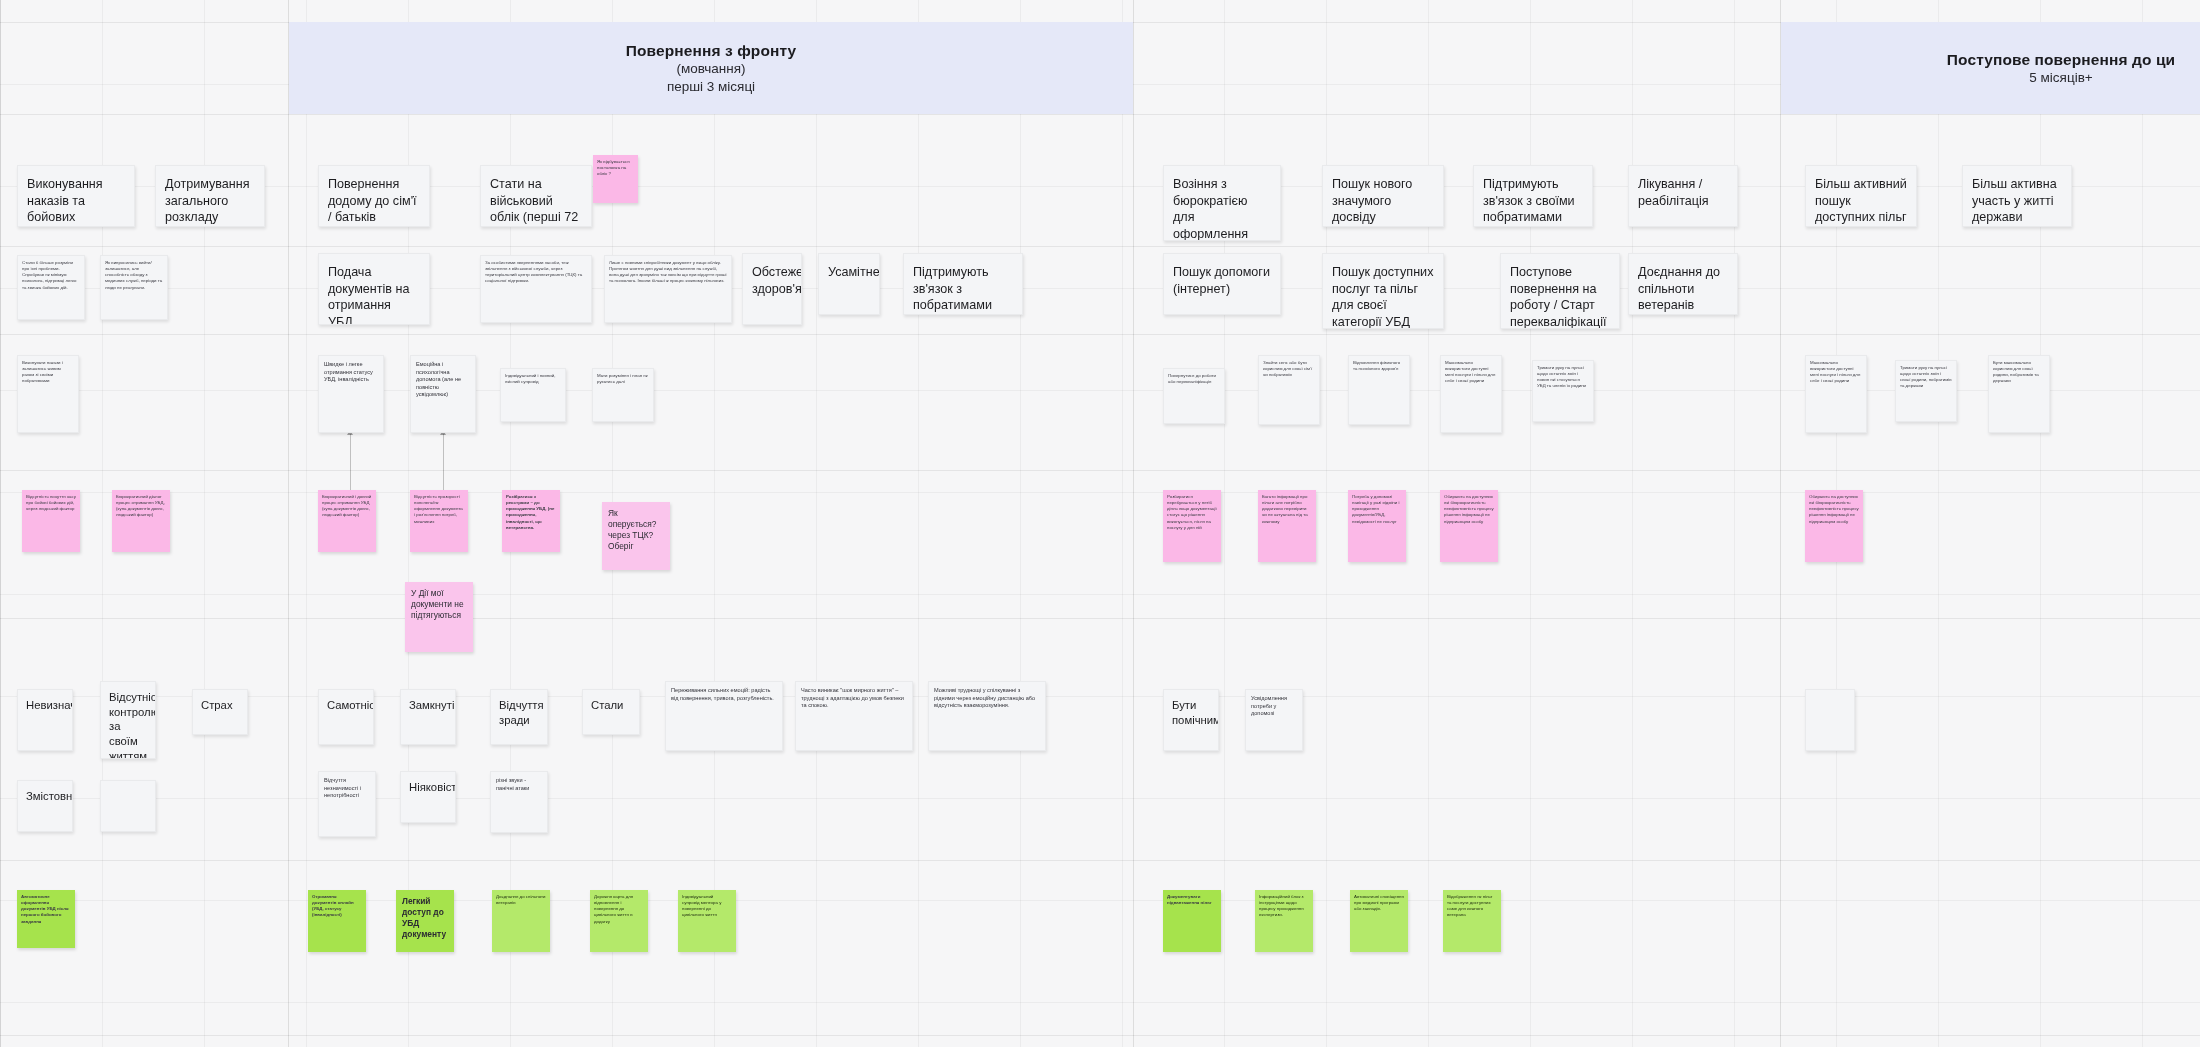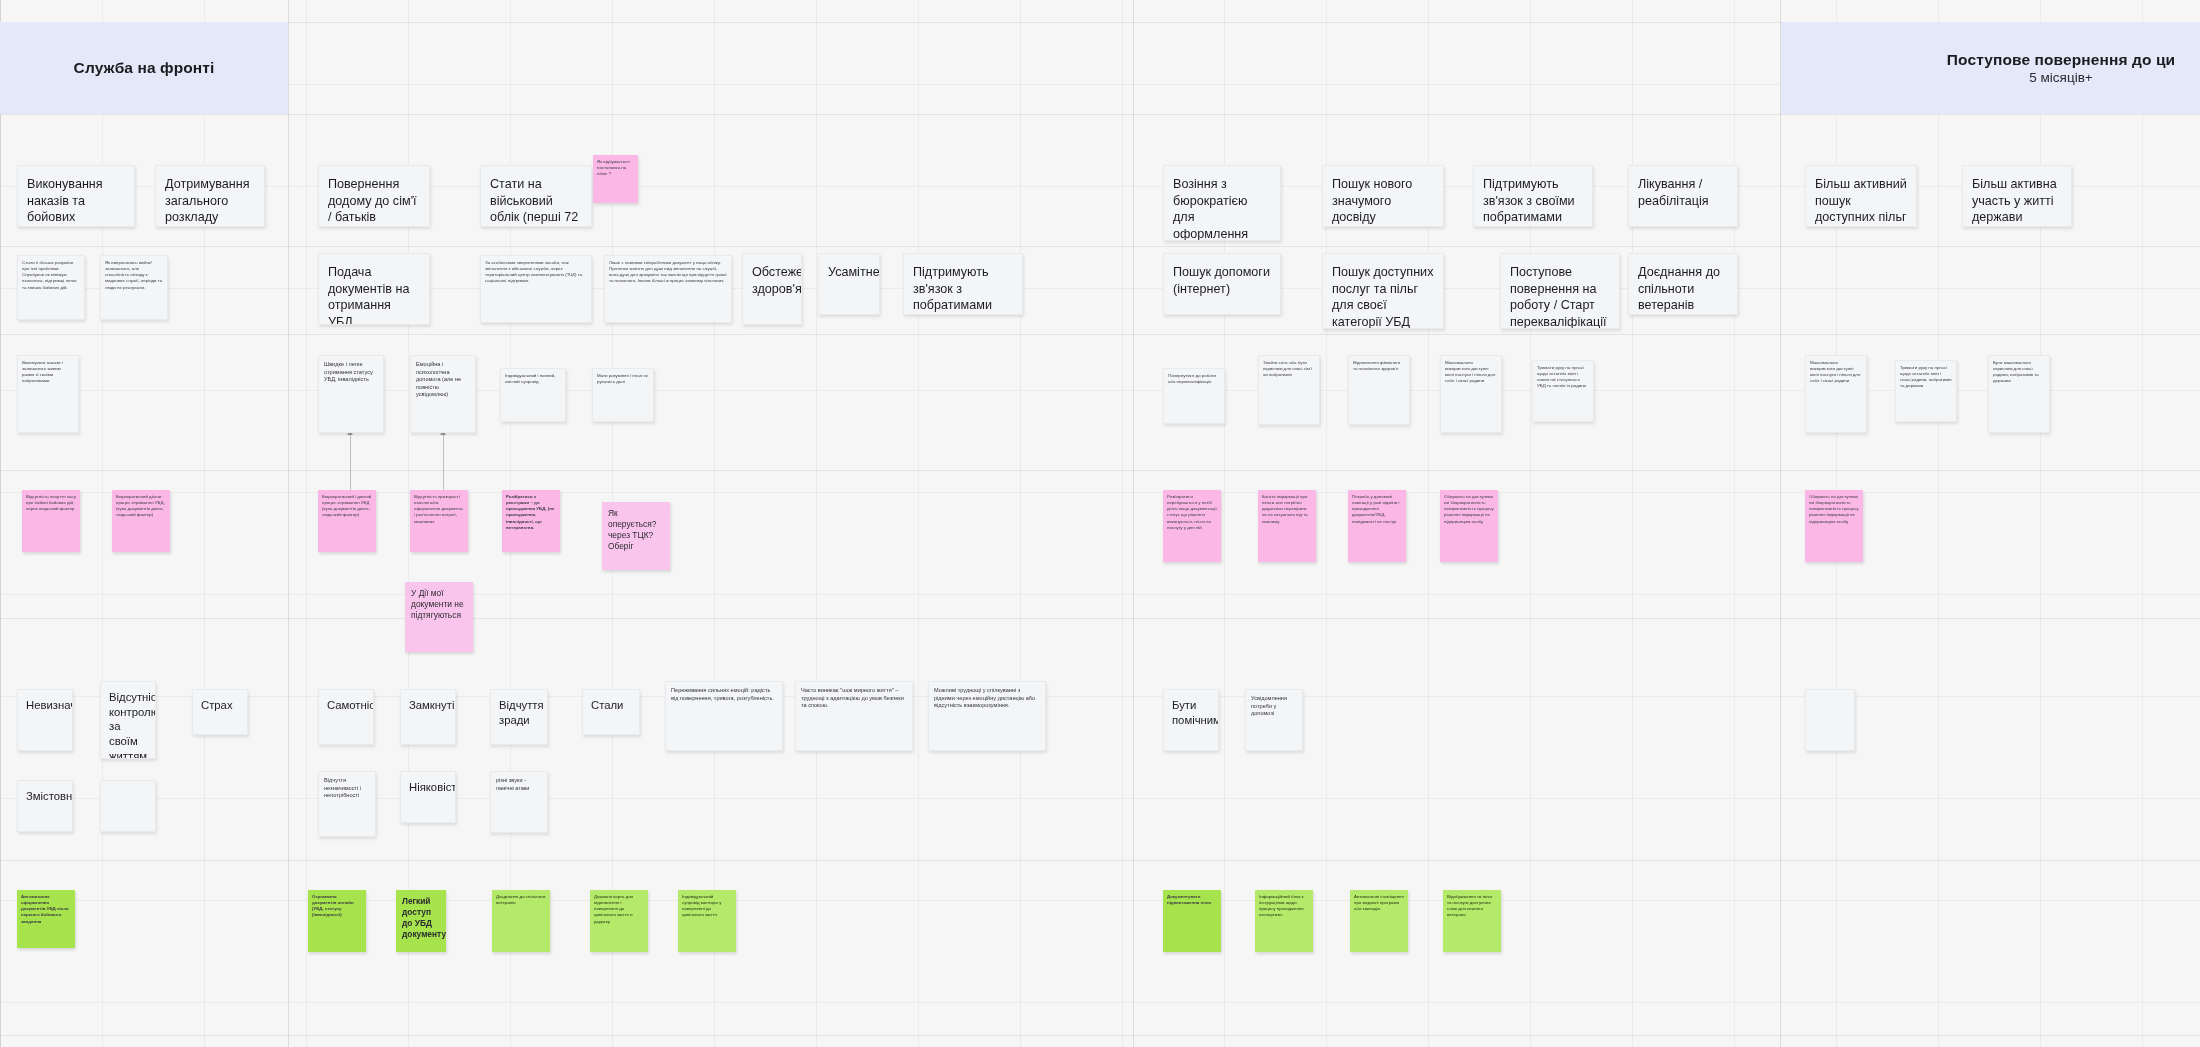--- a/index.html
+++ b/index.html
@@ -147,22 +147,24 @@
   <div class="hline" style="top:470px;"></div>
   <div class="hline" style="top:618px;"></div>
   <div class="hline" style="top:860px;"></div>
   <div class="hline" style="top:1035px;"></div>
 
   <div class="vline" style="left:0px;"></div>
   <div class="vline" style="left:288px;"></div>
   <div class="vline" style="left:1133px;"></div>
   <div class="vline" style="left:1780px;"></div>
 
-  <div class="phase" style="left:0px;width:288px;">
-    <div class="p-title">Служба на фронті</div>
+  <div class="phase" style="left:289px;width:844px;">
+    <div class="p-title">Повернення з фронту</div>
+    <div class="p-sub">(мовчання)</div>
+    <div class="p-sub">перші 3 місяці</div>
   </div>
   <div class="phase" style="left:1781px;width:560px;">
     <div class="p-title">Поступове повернення до ци</div>
     <div class="p-sub">5 місяців+</div>
   </div>
 
   <div class="card lg" style="left:17px;top:165px;width:118px;height:62px;">Виконування наказів та бойових завдань</div>
   <div class="card lg" style="left:155px;top:165px;width:110px;height:62px;">Дотримування загального розкладу</div>
   <div class="card lg" style="left:318px;top:165px;width:112px;height:62px;">Повернення додому до сім'ї / батьків</div>
   <div class="card lg" style="left:480px;top:165px;width:112px;height:62px;">Стати на військовий облік (перші 72 год)</div>
@@ -240,21 +242,21 @@
   <div class="card sm" style="left:318px;top:771px;width:58px;height:66px;">Відчуття незначимості і непотрібності</div>
   <div class="card mid" style="left:400px;top:771px;width:56px;height:52px;">Ніяковість</div>
   <div class="card sm" style="left:490px;top:771px;width:58px;height:62px;">різні звуки - панічні атаки</div>
 
   <div class="card mid" style="left:1163px;top:689px;width:56px;height:62px;">Бути помічним</div>
   <div class="card sm" style="left:1245px;top:689px;width:58px;height:62px;">Усвідомлення потреби у допомозі</div>
   <div class="card mid" style="left:1805px;top:689px;width:50px;height:62px;"></div>
 
   <div class="card micro green" style="left:17px;top:890px;width:58px;height:58px;">Автоматичне оформлення документів УБД після першого бойового завдання</div>
   <div class="card micro green" style="left:308px;top:890px;width:58px;height:62px;">Отримання документів онлайн (УБД, статусу (інвалідності)</div>
-  <div class="card tiny green" style="left:396px;top:890px;width:50px;height:62px;">Легкий доступ до УБД документу</div>
+  <div class="card tiny green" style="left:396px;top:890px;width:58px;height:62px;">Легкий доступ до УБД документу</div>
   <div class="card micro green soft" style="left:492px;top:890px;width:58px;height:62px;">Доєднання до спільноти ветеранів</div>
   <div class="card micro green soft" style="left:590px;top:890px;width:58px;height:62px;">Дорожня карта для відновлення і повернення до цивільного життя в додатку</div>
   <div class="card micro green soft" style="left:678px;top:890px;width:58px;height:62px;">Індивідуальний супровід ментора у поверненні до цивільного життя</div>
 
   <div class="card micro green" style="left:1163px;top:890px;width:58px;height:62px;">Документувати підвантаження пільг</div>
   <div class="card micro green soft" style="left:1255px;top:890px;width:58px;height:62px;">Інформаційний блок з інструкціями щодо процесу проходження експертизи.</div>
   <div class="card micro green soft" style="left:1350px;top:890px;width:58px;height:62px;">Автоматичні сповіщення про медичні програми або закладів.</div>
   <div class="card micro green soft" style="left:1443px;top:890px;width:58px;height:62px;">Відображення як пільг та послуги доступних саме для кожного ветерана</div>
 
 </div>

